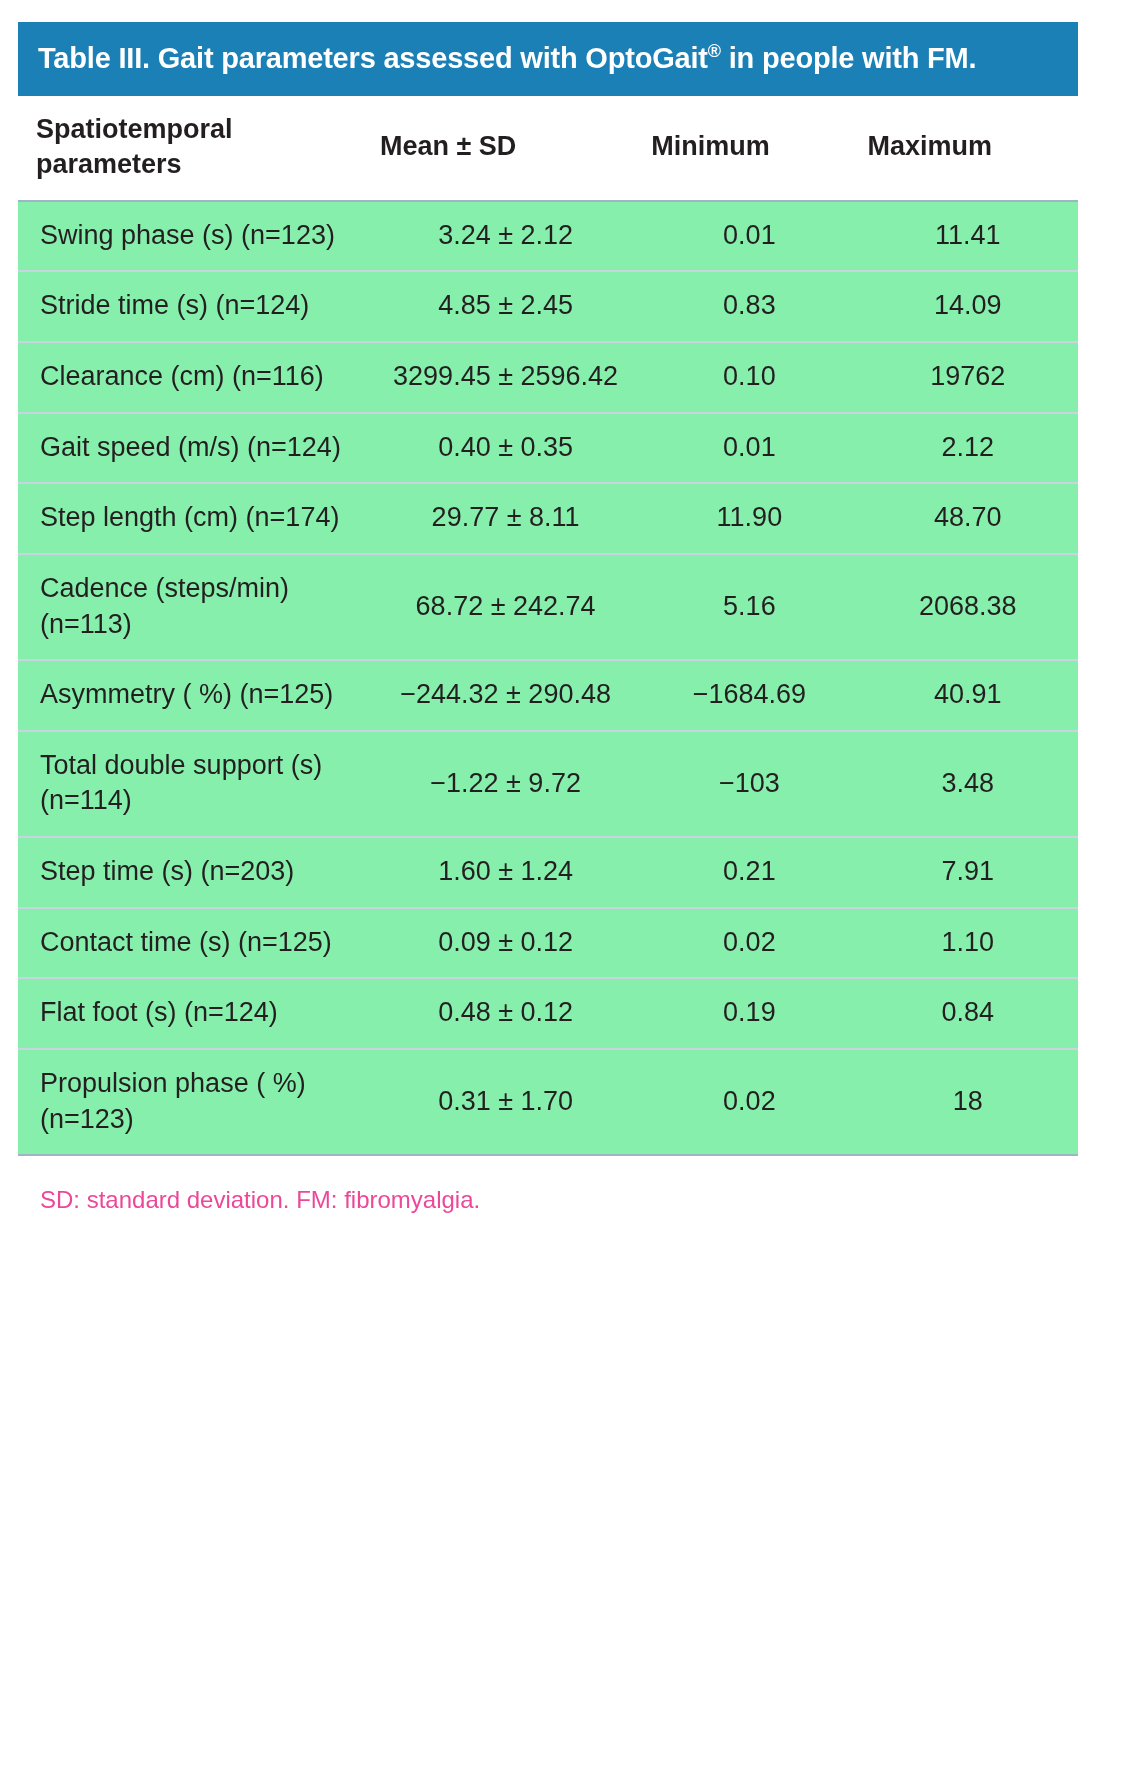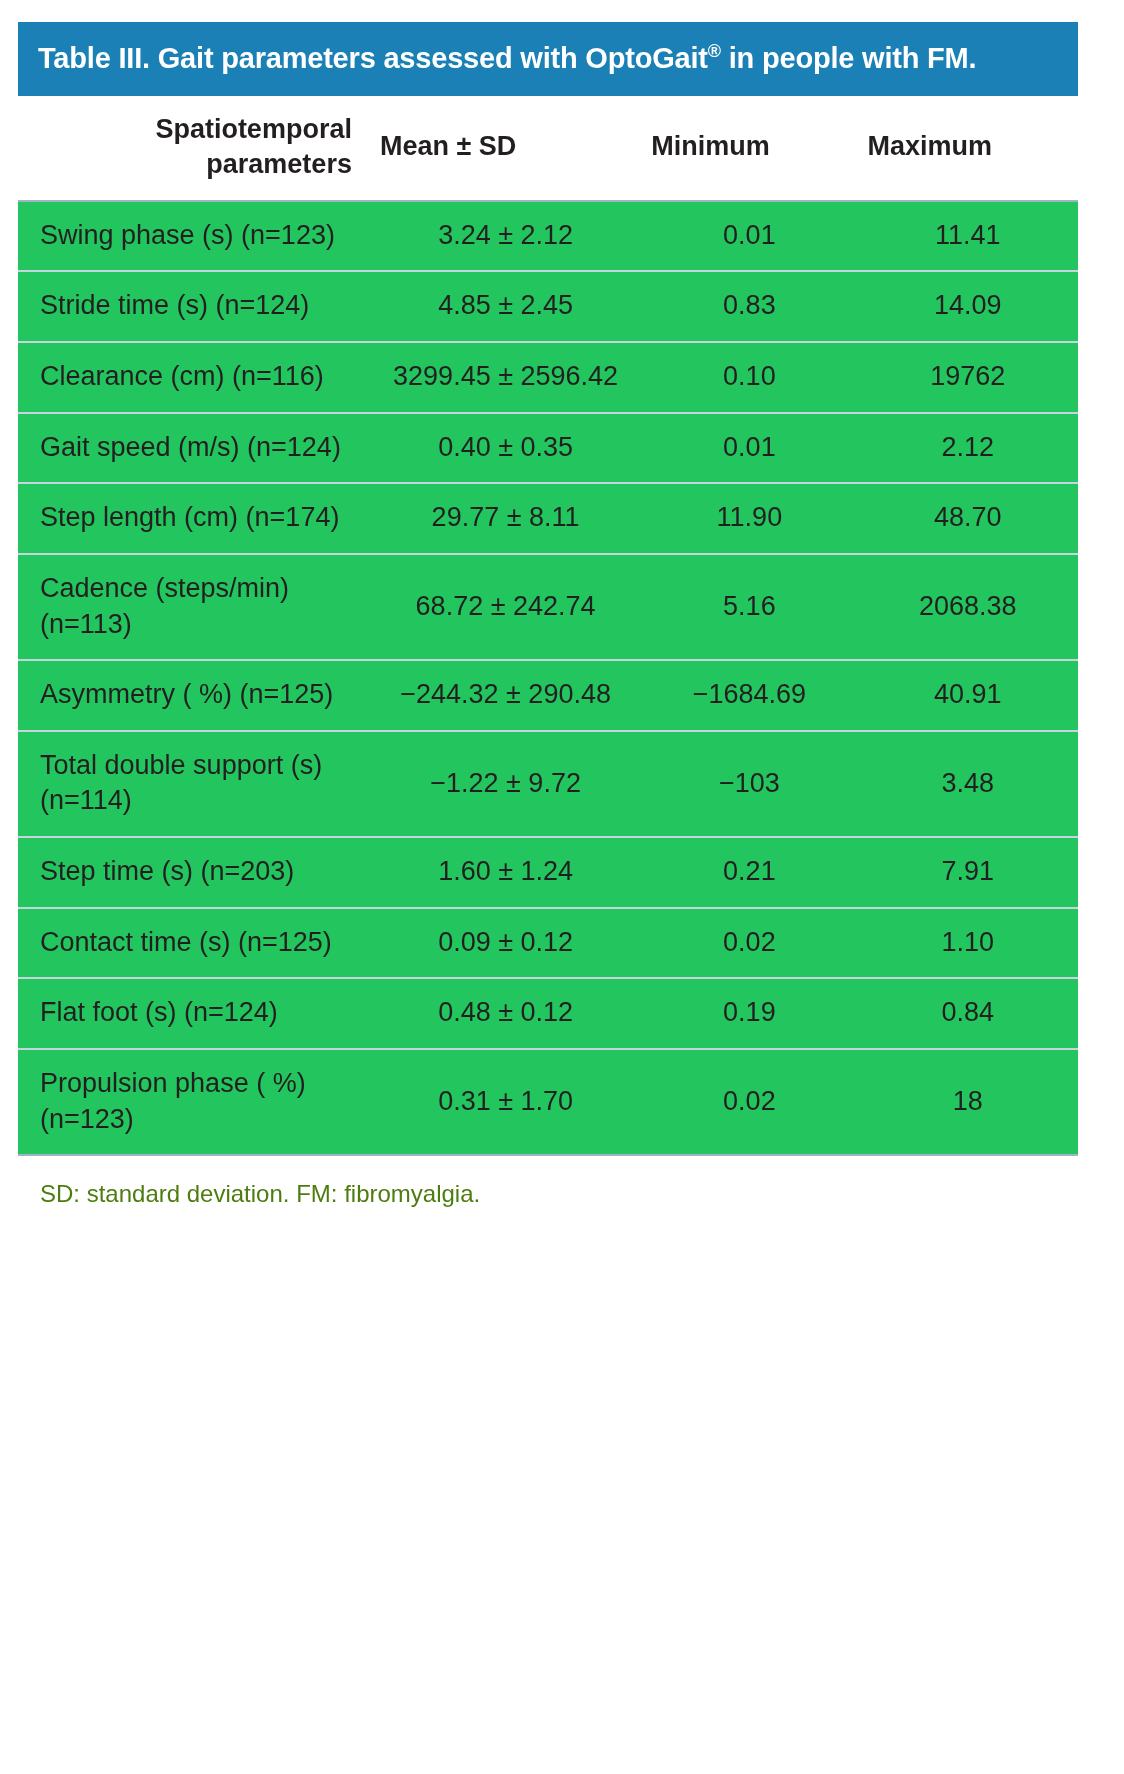--- a/index.html
+++ b/index.html
@@ -51,29 +51,29 @@
   thead th {
     font-size: 27px;
     font-weight: bold;
     color: #231f20;
     background: #ffffff;
     padding: 16px 10px 18px 10px;
     border-bottom: 2px solid #9fb4c4;
     line-height: 1.3;
   }
   thead th.col-param {
-    text-align: right;
+    text-align: left;
     padding-left: 18px;
     padding-right: 18px;
   }
   thead th.col-num {
     text-align: left;
   }
   tbody tr {
-    background: #22c55e;
+    background: #86efac;
   }
   tbody td {
     font-size: 27px;
     line-height: 1.32;
     padding: 16px 10px 17px 10px;
     border-bottom: 2px solid #c9d4de;
     color: #231f20;
   }
   tbody tr:last-child td {
     border-bottom: 2px solid #9fb4c4;
@@ -85,22 +85,22 @@
   }
   td.col-num {
     text-align: center;
   }
   col.c1 { width: 33.2%; }
   col.c2 { width: 25.6%; }
   col.c3 { width: 20.4%; }
   col.c4 { width: 20.8%; }
   .footnote {
     font-size: 24px;
-    color: #4d7c0f;
-    padding: 22px 4px 0 22px;
+    color: #ec4899;
+    padding: 28px 4px 0 22px;
     line-height: 1.3;
   }
 </style>
 </head>
 <body>
 
 <div class="page">
   <div class="table-wrap">
 
     <div class="caption">

